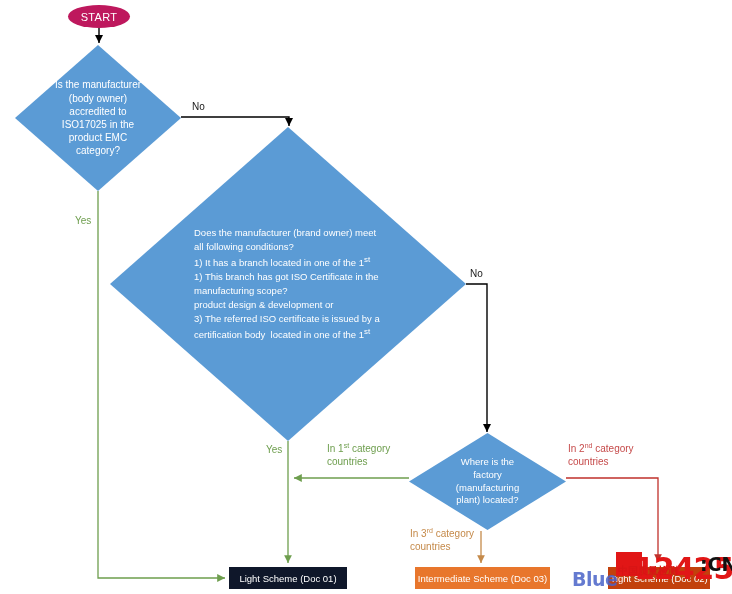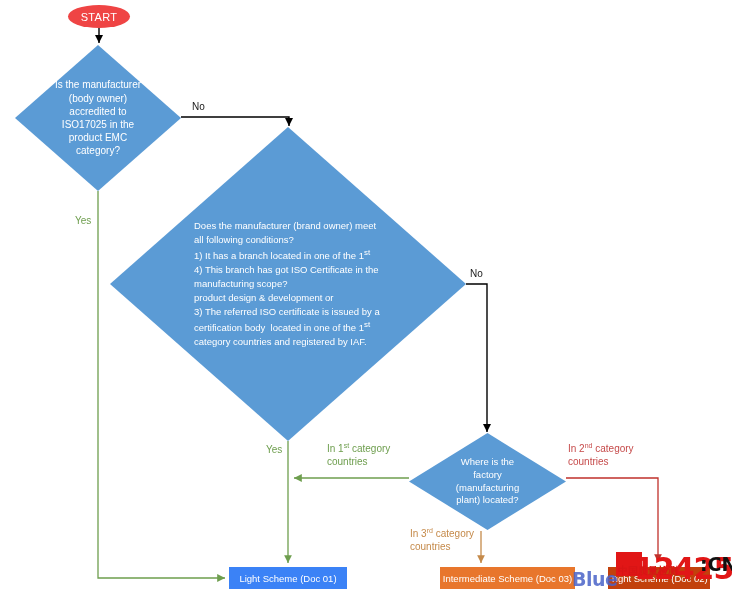--- a/index.html
+++ b/index.html
@@ -14,21 +14,21 @@
     height:594px;
     overflow:hidden;
     background:#ffffff;
   }
   #edges{position:absolute;left:0;top:0;width:732px;height:594px;}
 
   
   .node{position:absolute;box-sizing:border-box;}
 
   .start-oval{
-    background:#ef4444;
+    background:#be185d;
     border-radius:50%;
     display:flex;align-items:center;justify-content:center;
     color:#ffffff;
     font-size:11px;
     letter-spacing:.3px;
   }
 
   .diamond-wrap{position:absolute;}
   .diamond-shape{
     position:absolute;left:0;top:0;width:100%;height:100%;
@@ -53,21 +53,21 @@
     padding-right:40px;
     line-height:1.46;
   }
 
   .result-box{
     display:flex;align-items:center;justify-content:center;
     color:#ffffff;
     font-size:9.5px;
     height:22px;
   }
-  .box-green{background:#3b82f6;}
+  .box-green{background:#0f172a;}
   .box-orange{background:#E8762C;}
   .box-red{background:#c2410c;}
 
   
   .edge-label{
     position:absolute;
     font-size:10px;
     line-height:1.25;
     white-space:nowrap;
     text-align:left;
@@ -190,47 +190,46 @@
     </div>
   </div>
 
   <div class="diamond-wrap" style="left:110px;top:127px;width:356px;height:314px;">
     <div class="diamond-shape"></div>
     <div class="diamond-label d2">
       <div>
         <div>Does the manufacturer (brand owner) meet</div>
         <div>all following  conditions?</div>
         <div>1) It has a branch located in one of the 1<sup>st</sup></div>
-        <div>4) This branch has got ISO Certificate in the</div>
+        <div>1) This branch has got ISO Certificate in the</div>
         <div>manufacturing scope?</div>
         <div>product design &amp; development  or</div>
         <div>3) The referred ISO certificate is issued by a</div>
         <div>certification body&nbsp; located in one of the 1<sup>st</sup></div>
-        <div>category countries and registered by IAF.</div>
       </div>
     </div>
   </div>
 
   <div class="diamond-wrap" style="left:409px;top:433px;width:157px;height:97px;">
     <div class="diamond-shape"></div>
     <div class="diamond-label d3">
       <div>
         <div>Where is the</div>
         <div>factory</div>
         <div>(manufacturing</div>
         <div>plant) located?</div>
       </div>
     </div>
   </div>
 
   <div class="node result-box box-green" style="left:229px;top:567px;width:118px;">
     <span>Light Scheme (Doc 01)</span>
   </div>
 
-  <div class="node result-box box-orange" style="left:440px;top:567px;width:135px;">
+  <div class="node result-box box-orange" style="left:415px;top:567px;width:135px;">
     <span>Intermediate Scheme  (Doc 03)</span>
   </div>
 
   <div class="node result-box box-red" style="left:608px;top:567px;width:102px;">
     <span>Tight Scheme (Doc 02)</span>
   </div>
 
   <div class="edge-label lbl-black" style="left:192px;top:101px;">No</div>
 
   <div class="edge-label lbl-green" style="left:75px;top:215px;">Yes</div>

